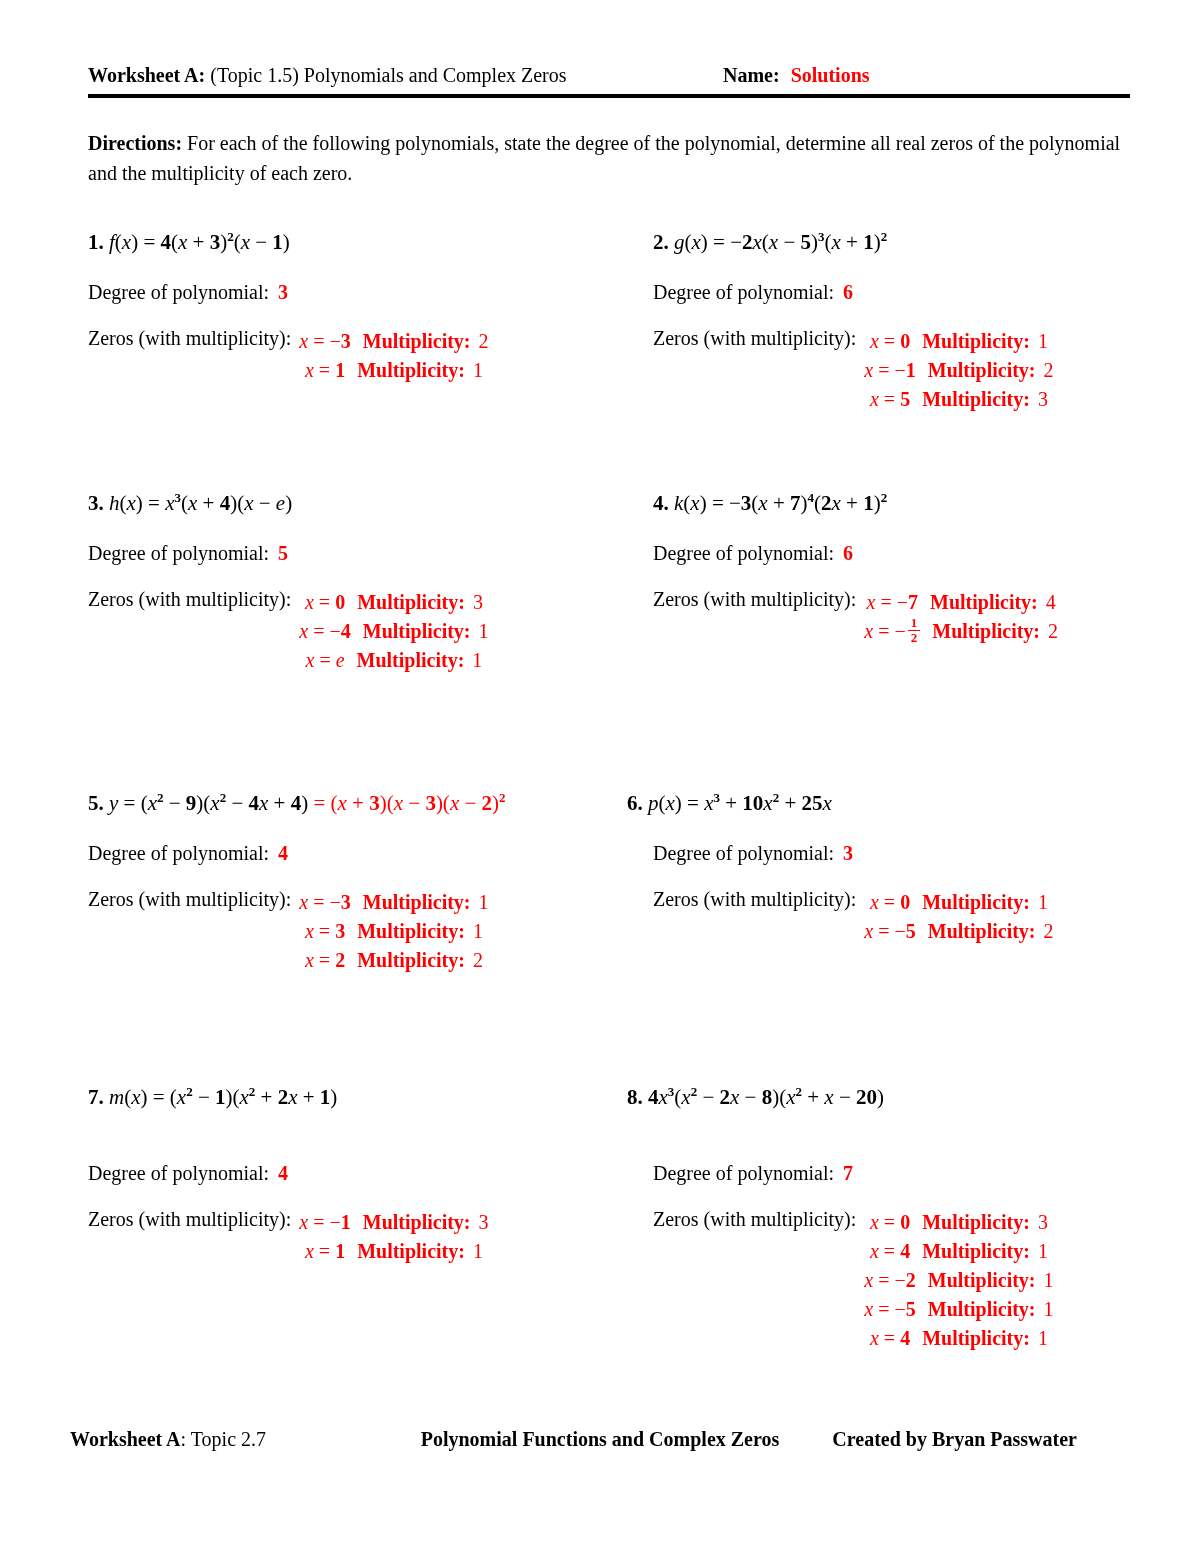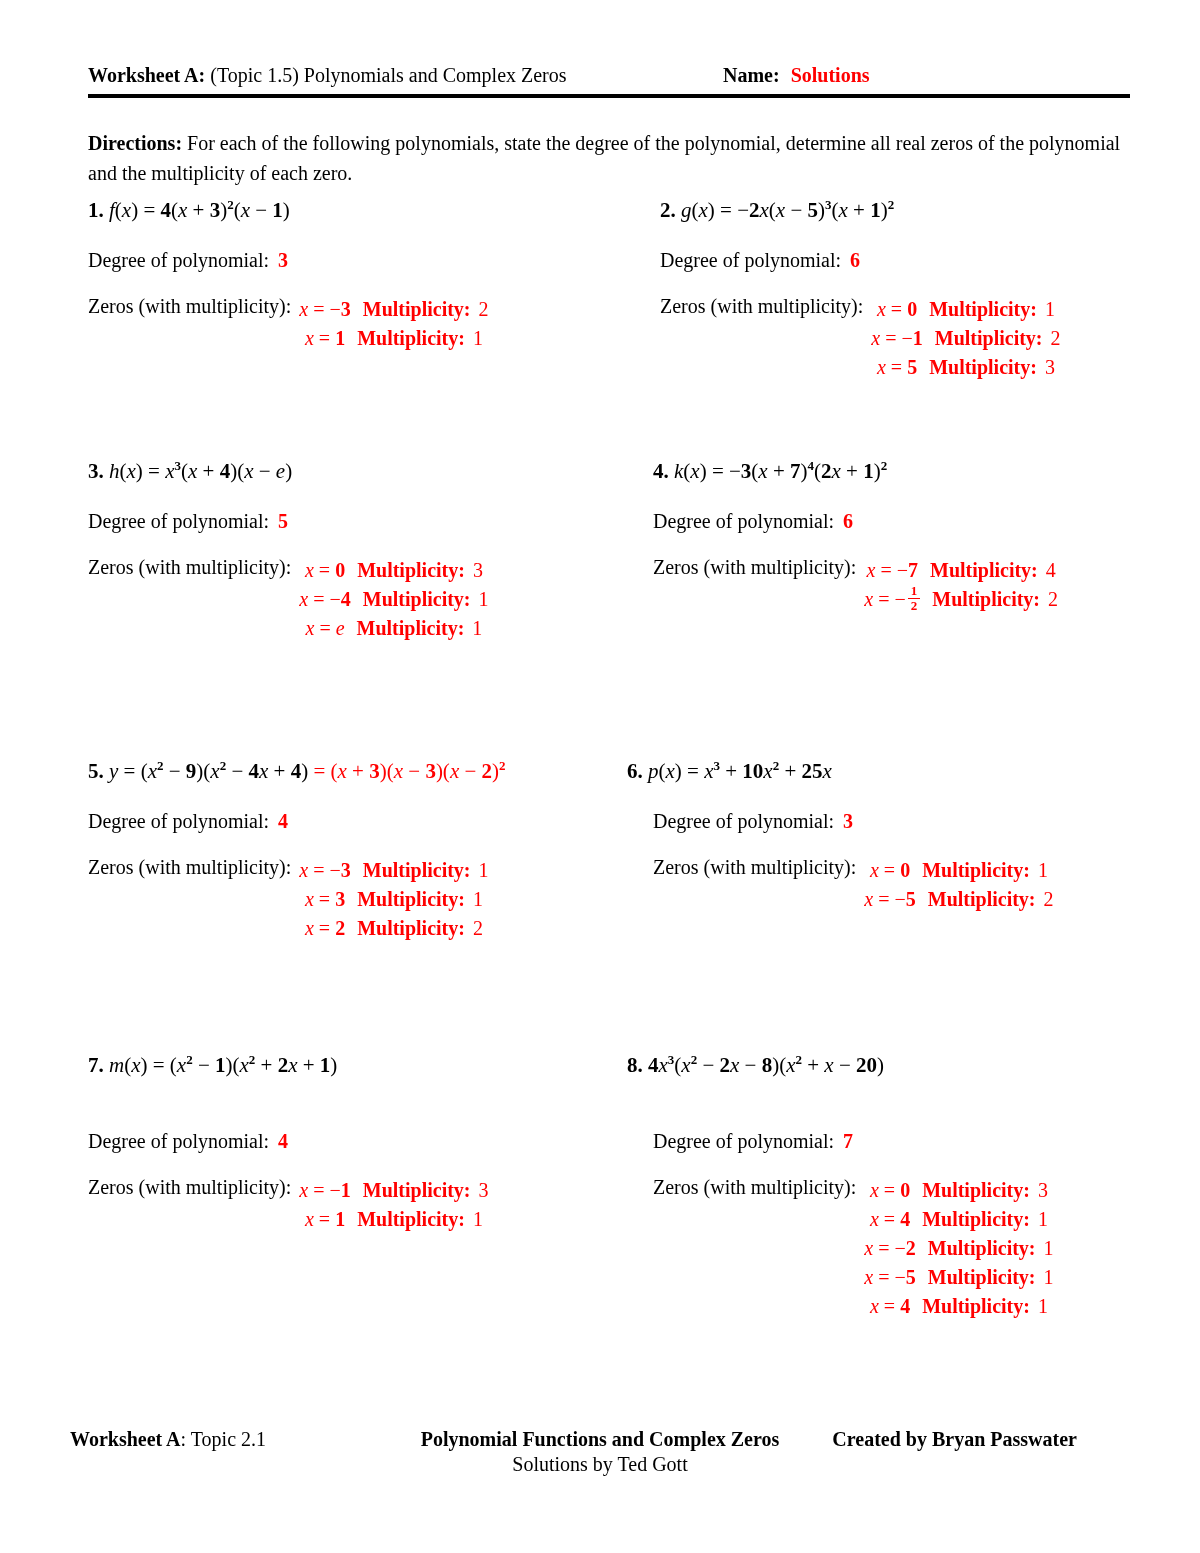--- a/index.html
+++ b/index.html
@@ -21,21 +21,21 @@
   .red { color: #ff0000; }
   .name-block { white-space: nowrap; font-weight: bold; }
   .name-value { margin-left: 6px; }
   .rule { border-top: 4px solid #000; margin-top: 7px; }
 
   
   .directions { margin-top: 30px; line-height: 30px; width: 1062px; }
 
   
   .prow { display: grid; grid-template-columns: 565px 1fr; }
-  .prow1 { margin-top: 8px; min-height: 261px; gap: 7px; }
+  .prow1 { margin-top: 40px; min-height: 261px; }
   .prow2 { min-height: 300px; }
   .prow3 { min-height: 294px; }
 
   .equation-line { font-size: 21px; line-height: 28px; white-space: nowrap; }
   .equation-line .pnum { font-weight: bold; }
   .outdent { margin-left: -26px; }
   .math i { font-style: italic; }
   sup { font-size: 13px; line-height: 0; }
 
   .degree-line { margin-top: 22px; line-height: 28px; }
@@ -381,21 +381,20 @@
         </div>
       </div>
     </div>
   </div>
 
 </div>
 
 <div class="footer">
   <div class="footer-grid">
     <div class="f-left">
-      <span class="bold">Worksheet A</span><span>: Topic 2.1</span>
+      <span class="bold">Worksheet A</span><span>: Topic 2.7</span>
     </div>
     <div class="f-center">
       <div class="f-center-main">Polynomial Functions and Complex Zeros</div>
-      <div class="f-sub">Solutions by Ted Gott</div>
     </div>
     <div class="f-right">Created by Bryan Passwater</div>
   </div>
 </div>
 
 </body></html>

